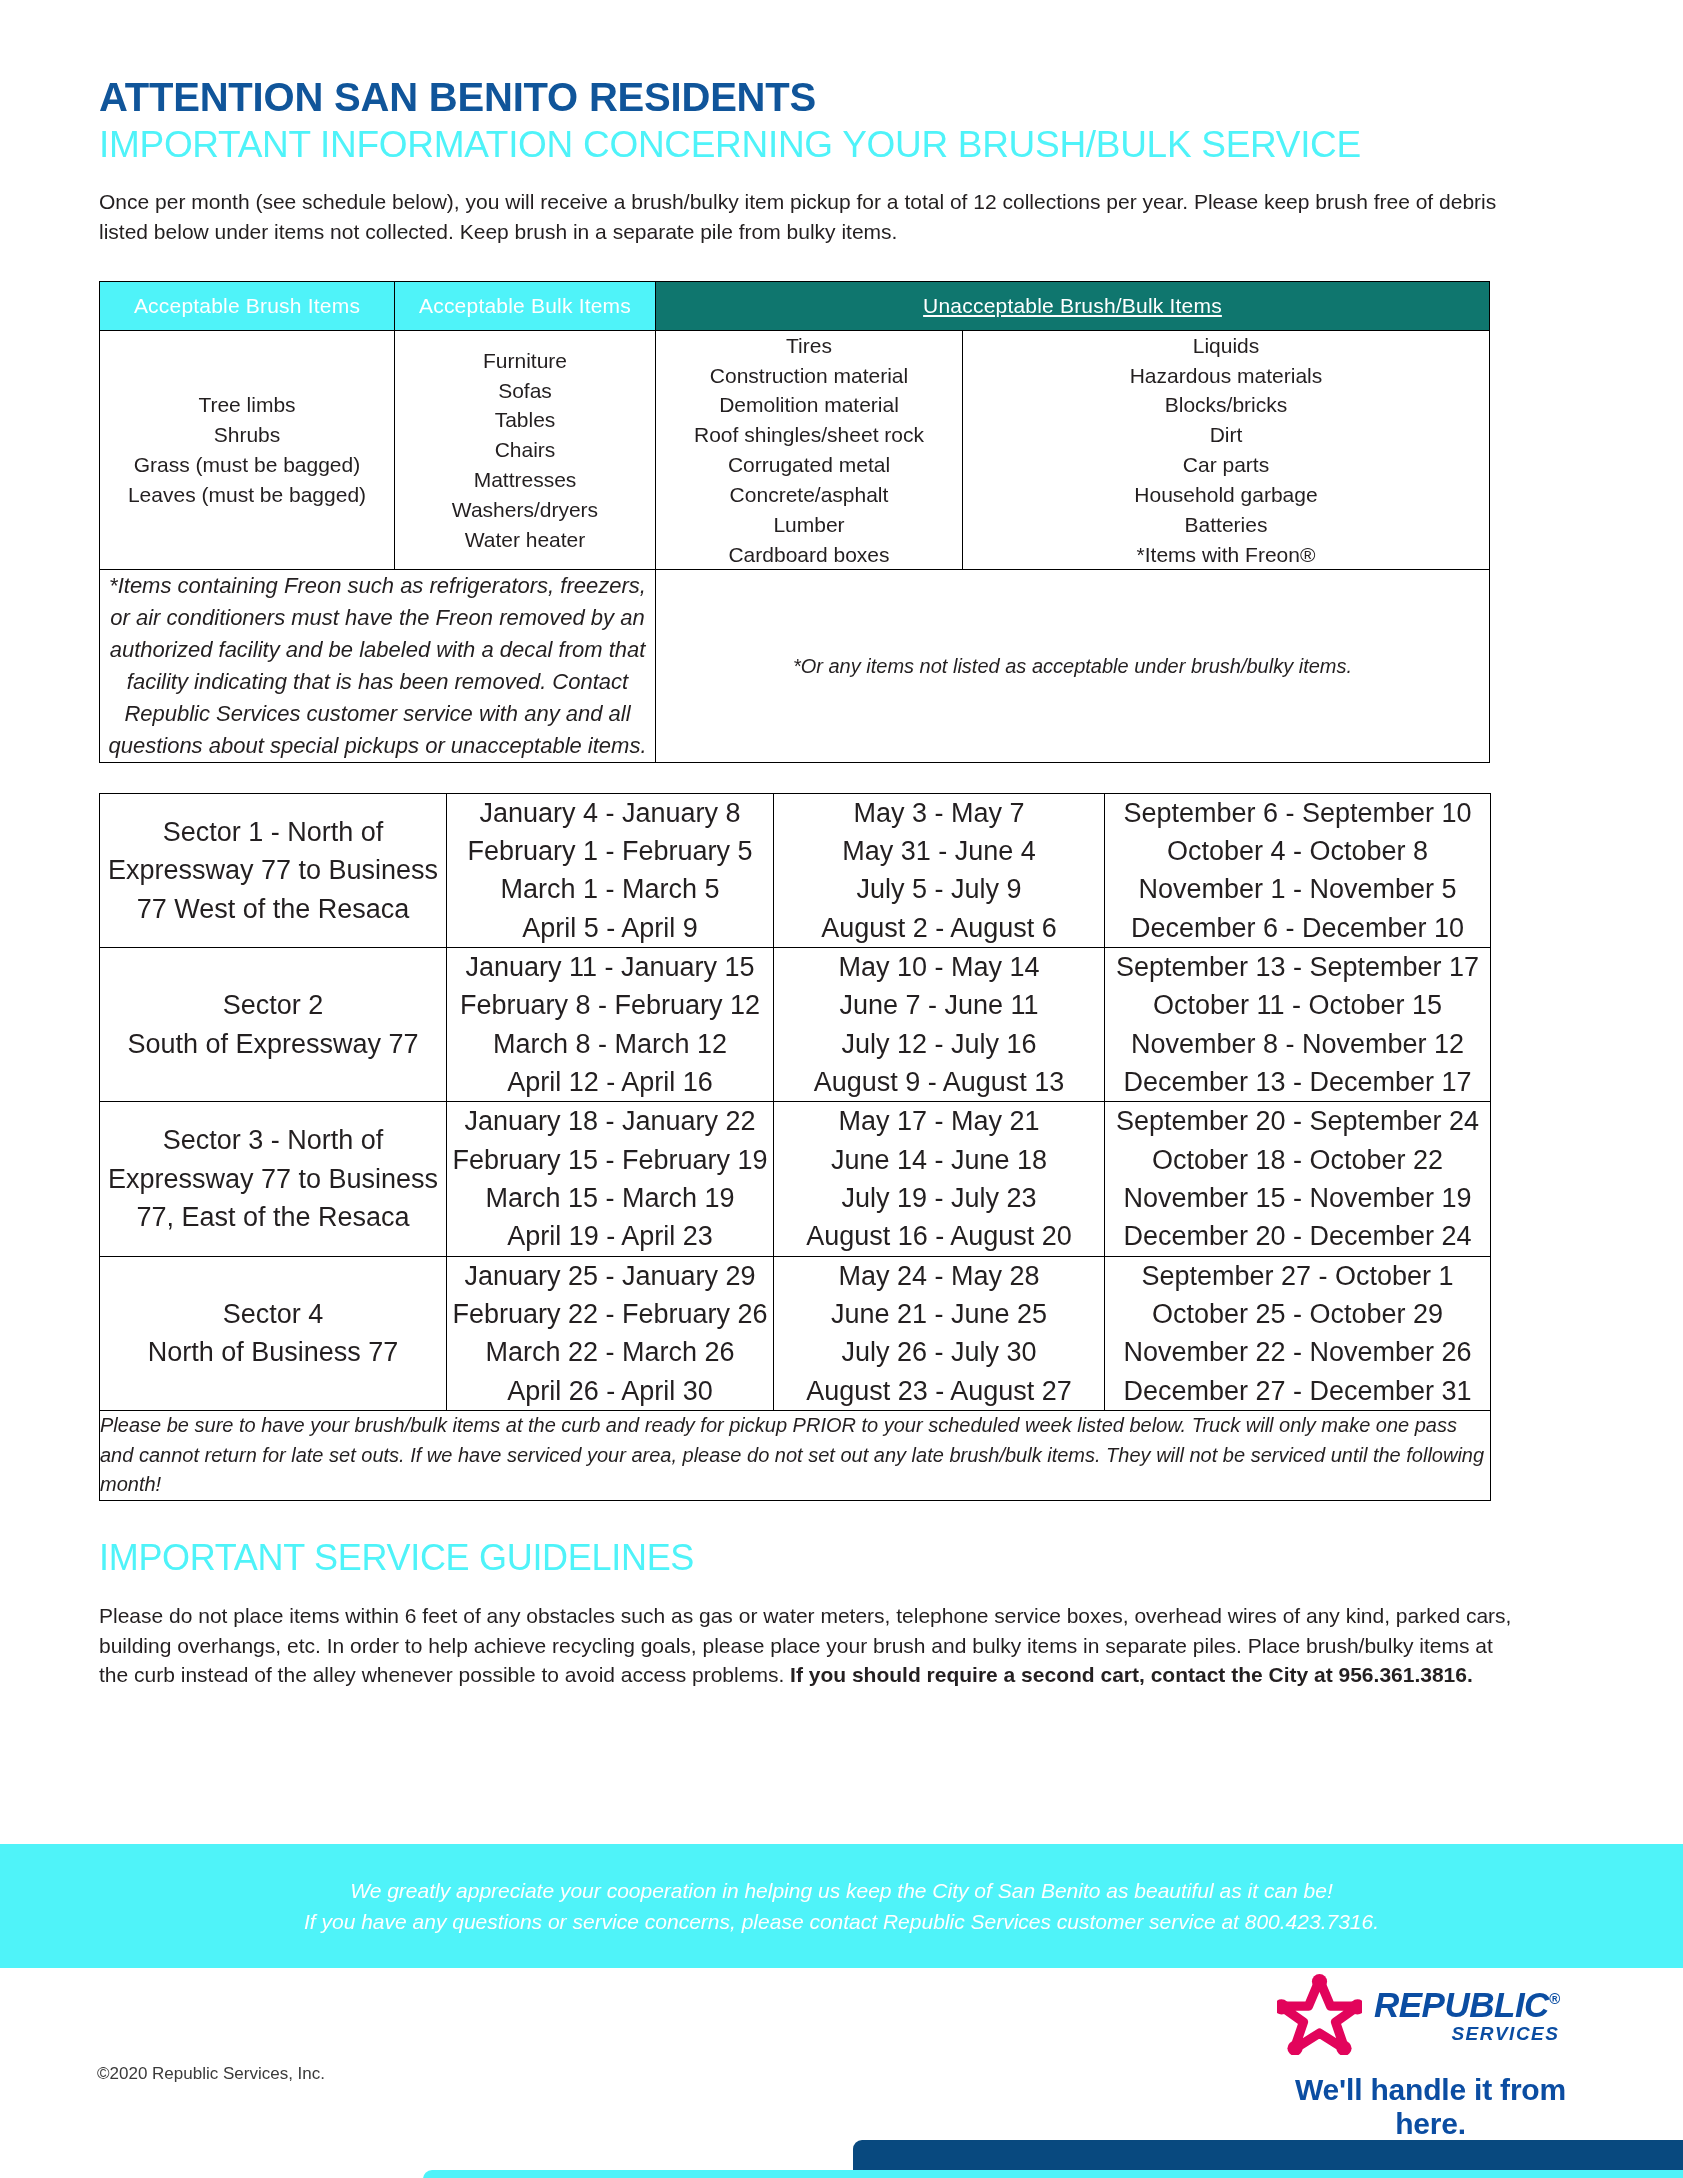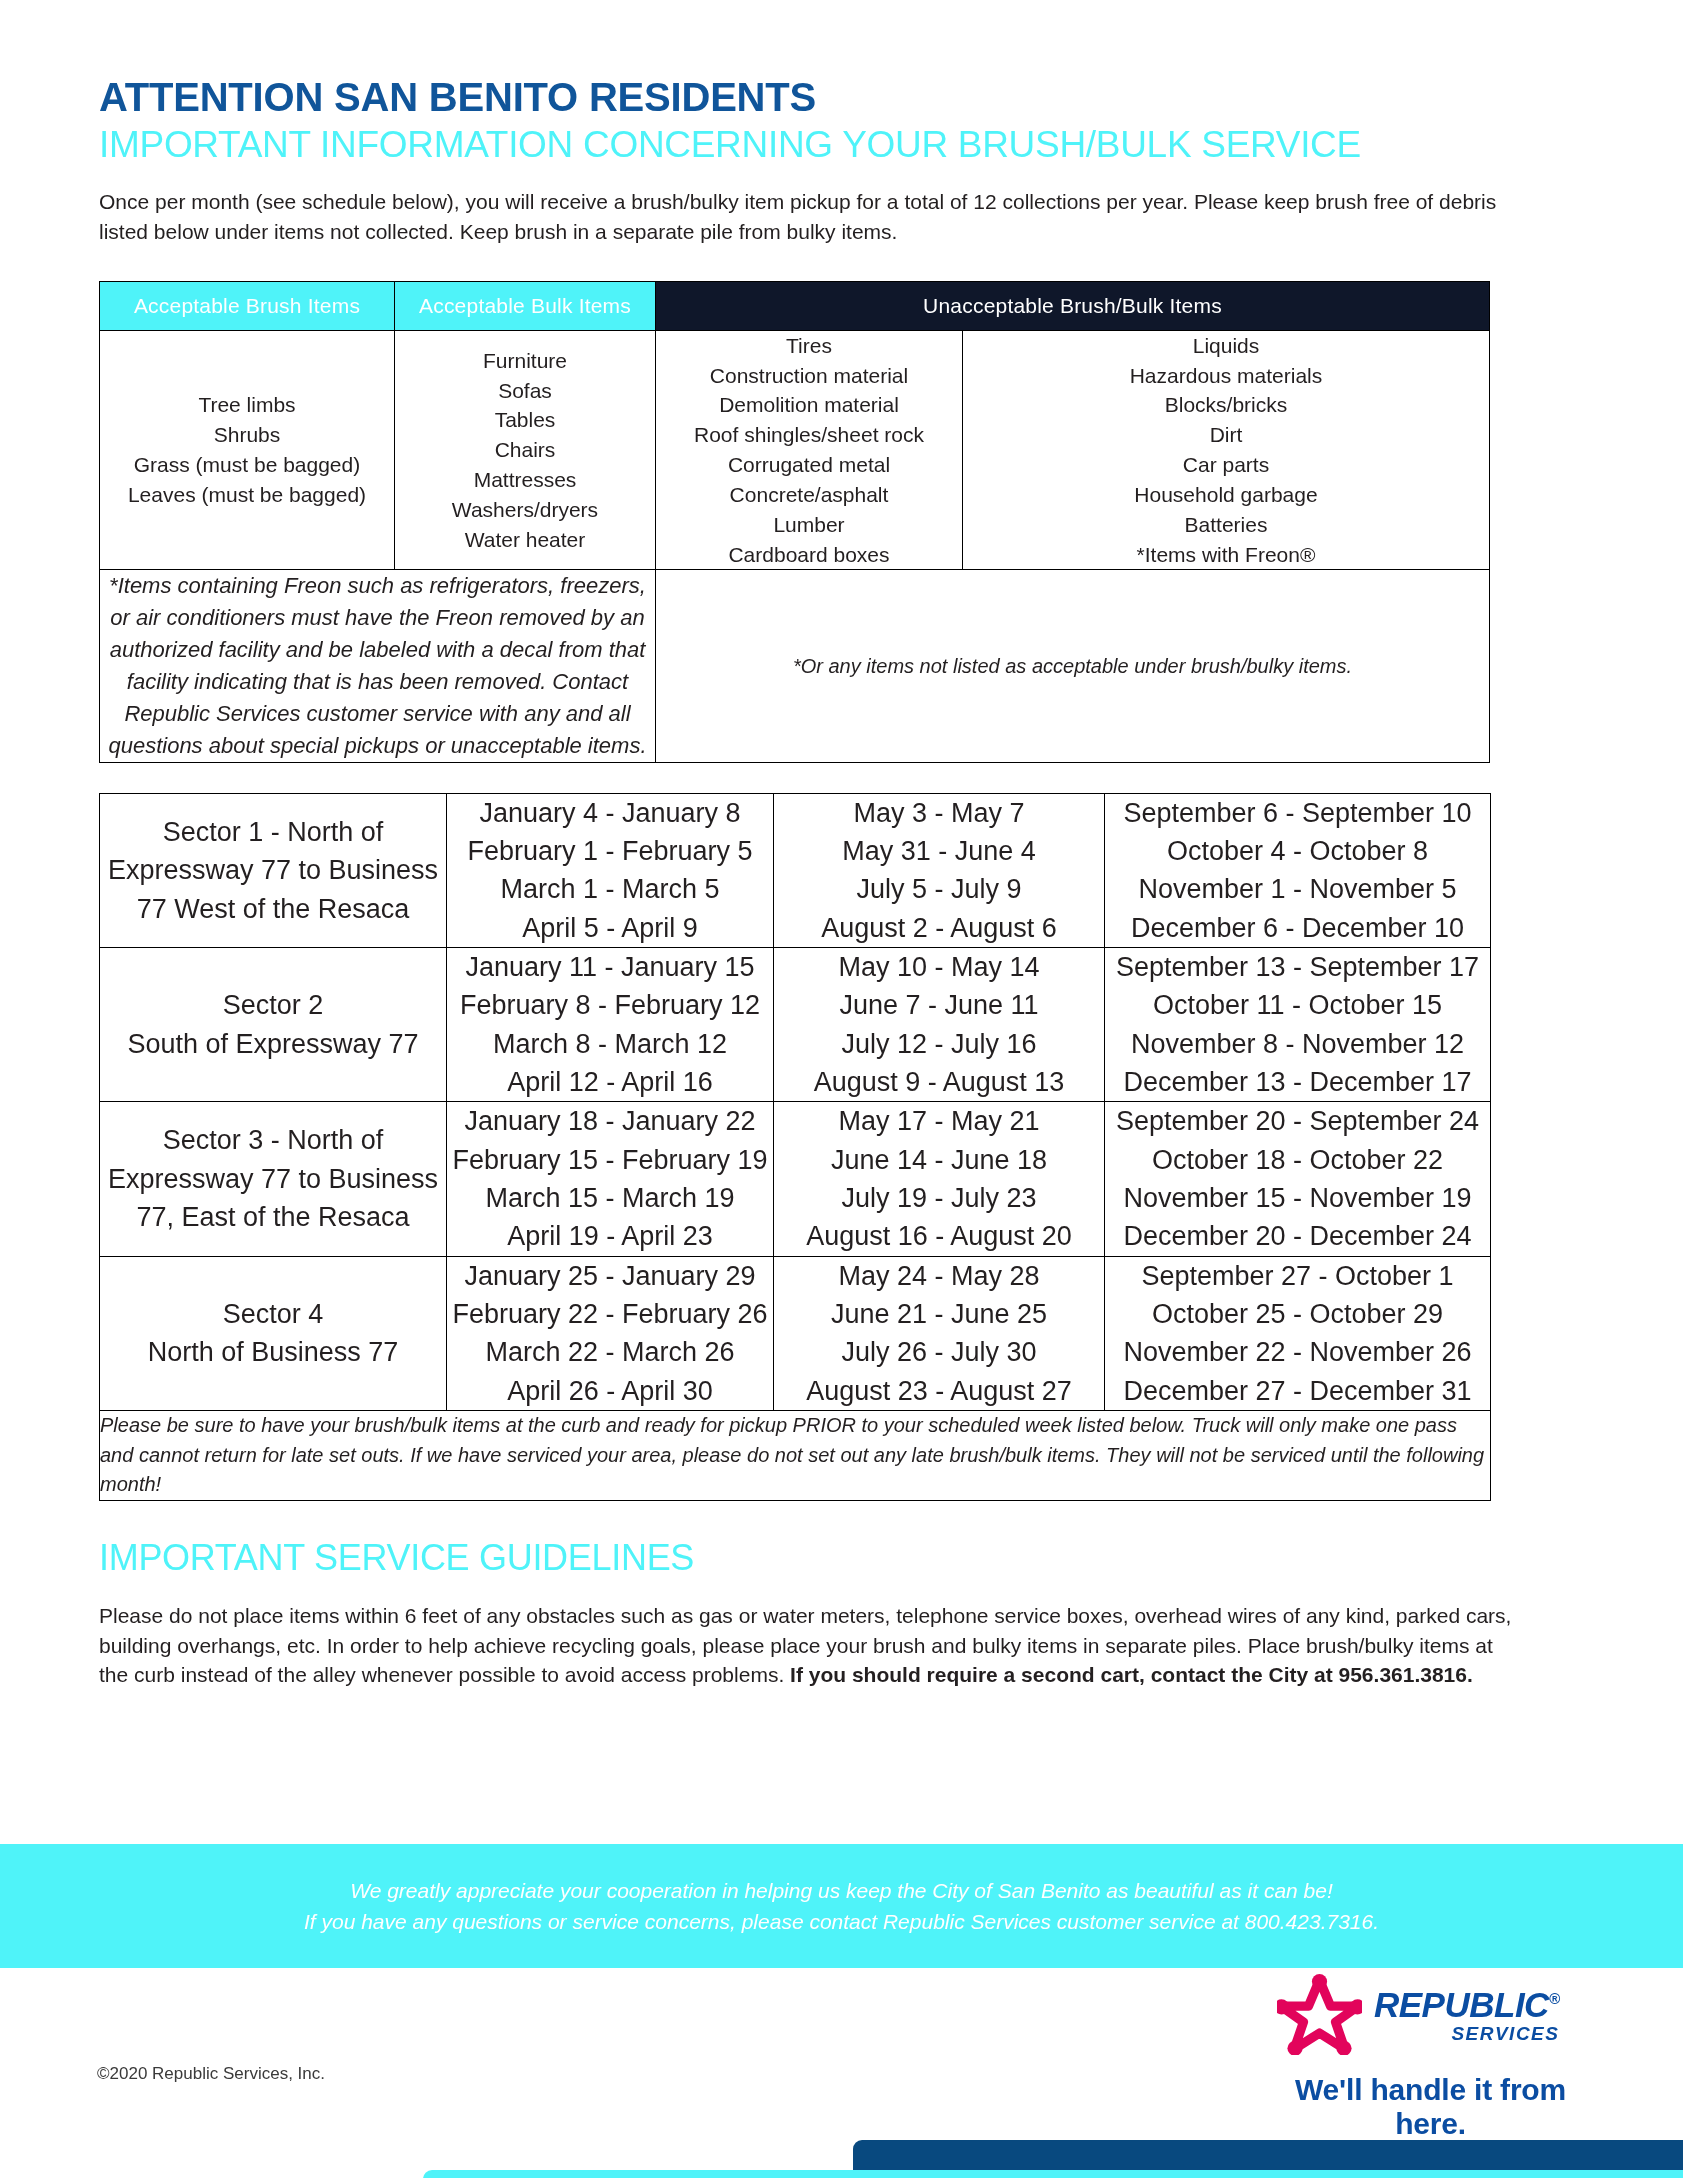--- a/index.html
+++ b/index.html
@@ -67,21 +67,21 @@
   }
   .hdr {
     font-size: 21px;
     font-weight: 400;
     color: #ffffff;
     text-align: center;
     height: 48px;
     letter-spacing: 0.2px;
   }
   .hdr-cyan { background: #4ff3f9; }
-  .hdr-pink { background: #0f172a; }
+  .hdr-pink { background: #0f766e; text-decoration: underline; }
 
   .item-cell {
     text-align: center;
     font-size: 21px;
     line-height: 1.42;
     padding: 14px 6px 16px 6px;
     color: #231f20;
   }
   .item-cell div { white-space: nowrap; }
 

